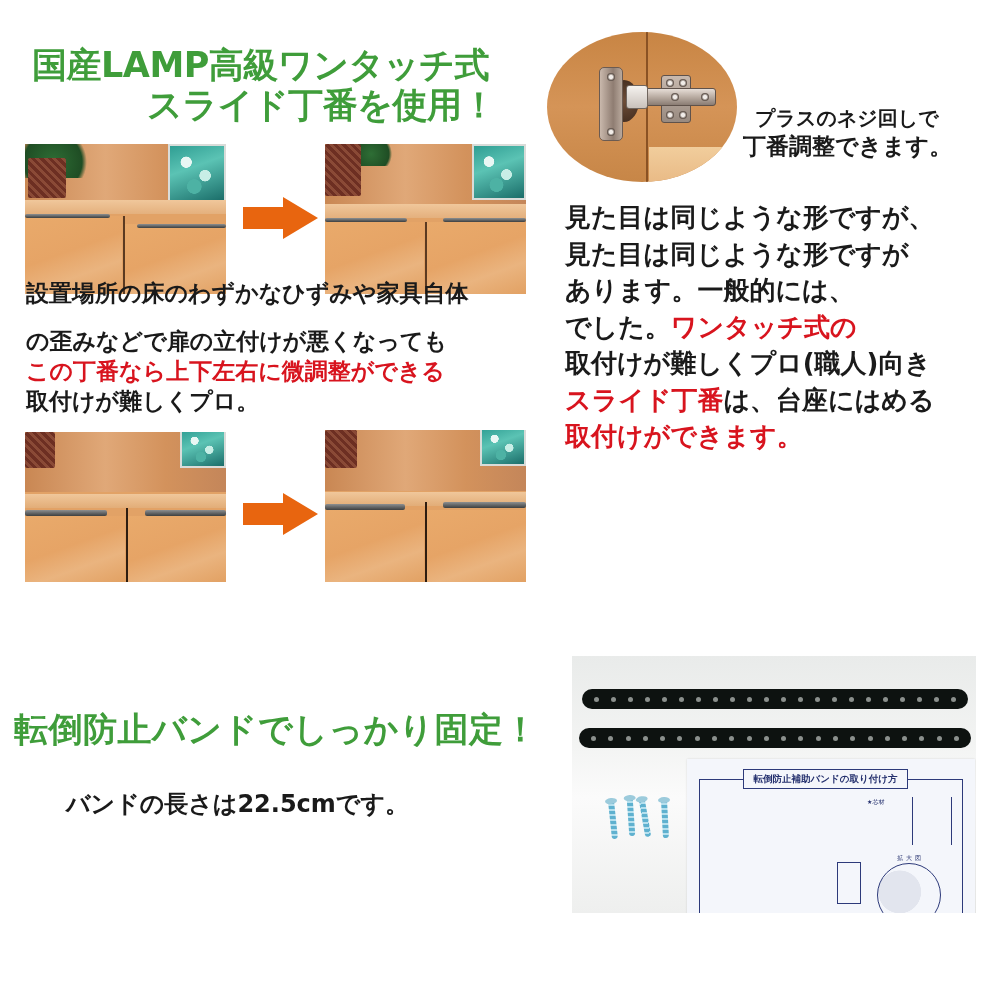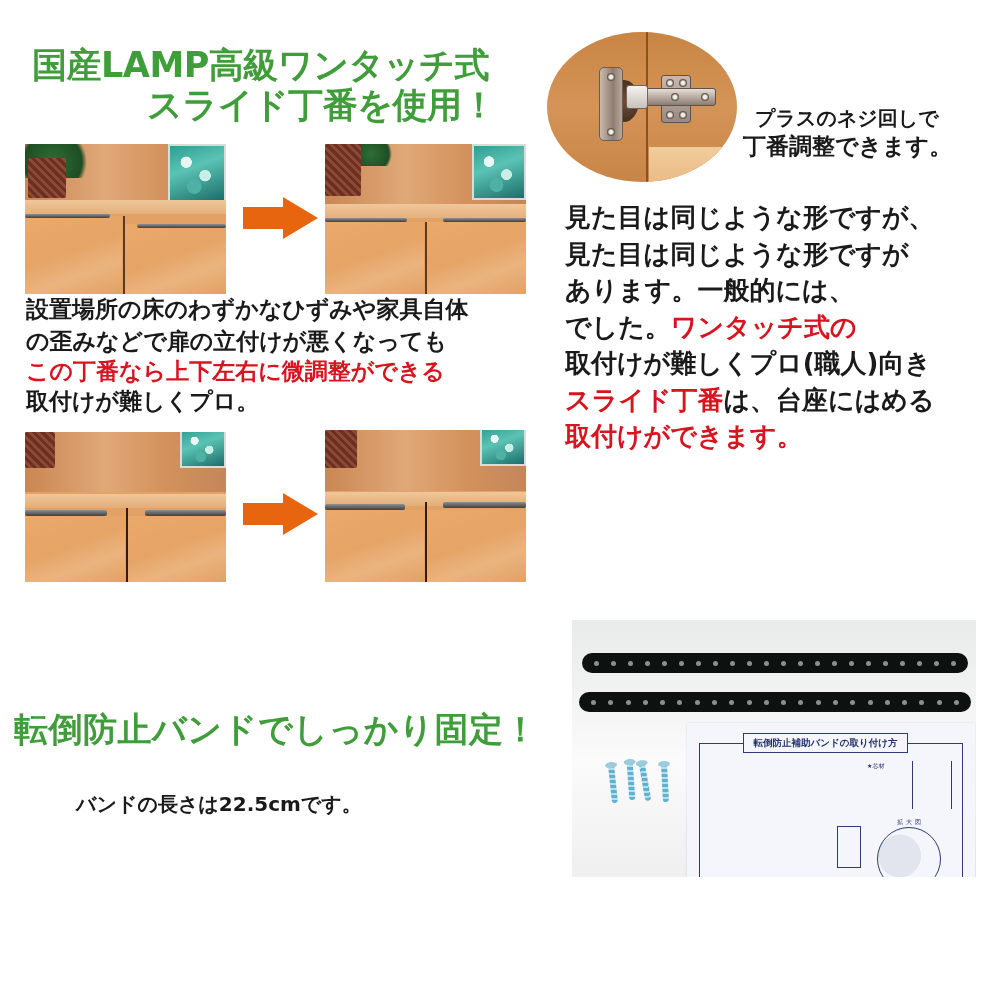--- a/index.html
+++ b/index.html
@@ -47,21 +47,21 @@
   .hinge-oval .arm { position: absolute; left: 85px; top: 56px; width: 84px; height: 18px; border-radius: 3px;
     background: linear-gradient(180deg, #e6ddd6, #b9aca2 50%, #8a7c73); border: 1px solid #5f524b; }
   .hinge-oval .clip { position: absolute; left: 79px; top: 53px; width: 22px; height: 24px; border-radius: 3px;
     background: linear-gradient(180deg, #f5f2ef, #c9c1bb); border: 1px solid #6f655e; }
   .hinge-oval .plate-right { position: absolute; left: 114px; top: 43px; width: 30px; height: 48px; border-radius: 3px;
     background: linear-gradient(180deg, #c8b9ae, #988a80); border: 1px solid #5f524b; }
   .hinge-oval .screw { position: absolute; width: 8px; height: 8px; border-radius: 50%;
     background: radial-gradient(circle, #f1ece8 0 30%, #6b5e56 60%, #3a312b); }
 
   
-  .band-photo { position: absolute; left: 572px; top: 620px; width: 404px; height: 257px; overflow: hidden;
+  .band-photo { position: absolute; left: 572px; top: 656px; width: 404px; height: 257px; overflow: hidden;
     background: linear-gradient(180deg, #e9ebea 0%, #f3f4f3 35%, #fbfbfb 55%, #eeefee 100%); }
   .band { position: absolute; height: 20px; border-radius: 10px; background: #0d1210;
     display: flex; align-items: center; justify-content: space-between; padding: 0 12px; }
   .band .hole { width: 5px; height: 5px; border-radius: 50%; background: #8b908d; }
   .screw-bolt { position: absolute; width: 6px; height: 38px;
     background: repeating-linear-gradient(180deg, #5fb1cf 0 3px, #b6e0ee 3px 5px); border-radius: 0 0 3px 3px; }
   .screw-bolt::before { content: ""; position: absolute; left: -3px; top: -3px; width: 12px; height: 6px; border-radius: 50%; background: #9ccbdc; }
 
   .sheet { position: absolute; left: 115px; top: 103px; width: 288px; height: 187px; background: #f4f6fb;
     box-shadow: 0 0 2px rgba(0,0,0,0.12); }
@@ -129,21 +129,21 @@
   <div class="basket" style="left:0px; top:0px; width:36px; height:52px;"></div>
   <div class="jar" style="left:147px; top:0px; width:54px; height:56px;"></div>
   <div class="shelf" style="top:60px;"></div>
   <div class="door" style="left:0; top:78px; width:99px; height:72px;"></div>
   <div class="door" style="left:102px; top:78px; width:99px; height:72px;"></div>
   <div class="gap" style="left:100px; top:78px; height:72px;"></div>
   <div class="handle" style="left:0; top:74px; width:82px;"></div>
   <div class="handle" style="left:118px; top:74px; width:83px;"></div>
 </div>
 
-<div class="abs black-text" style="left:26px; top:295px; font-size:23px; line-height:29px;">設置場所の床のわずかなひずみや家具自体</div>
+<div class="abs black-text" style="left:26px; top:279px; font-size:23px; line-height:29px;">設置場所の床のわずかなひずみや家具自体</div>
 <div class="abs black-text" style="left:26px; top:327px; font-size:23px; line-height:29px;">の歪みなどで扉の立付けが悪くなっても</div>
 <div class="abs black-text red" style="left:26px; top:357px; font-size:23px; line-height:29px;">この丁番なら上下左右に微調整ができる</div>
 <div class="abs black-text" style="left:26px; top:387px; font-size:23px; line-height:29px;">取付けが難しくプロ。</div>
 
 <div class="photo" style="left:25px; top:432px; width:201px; height:150px;">
   <div class="wall" style="height:40%;"></div>
   <div class="basket" style="left:0px; top:0px; width:30px; height:36px;"></div>
   <div class="jar" style="left:155px; top:-4px; width:46px; height:40px;"></div>
   <div class="shelf" style="top:62px; background:linear-gradient(180deg,#f0c79b,#e2ad78);"></div>
   <div class="door" style="left:0; top:84px; width:100px; height:66px;"></div>
@@ -177,21 +177,21 @@
     <span>でした。</span><span class="red">ワンタッチ式の</span>
   </div>
   <div class="black-text">取付けが難しくプロ(職人)向き</div>
   <div class="black-text">
     <span class="red">スライド丁番</span><span>は、台座にはめる</span>
   </div>
   <div class="black-text red">取付けができます。</div>
 </div>
 
 <div class="abs green-title" style="left:14px; top:708px; font-size:34px; letter-spacing:0.5px;">転倒防止バンドでしっかり固定！</div>
-<div class="abs black-text" style="left:76px; top:789px; font-size:20px; line-height:30px;">バンドの長さは22.5cmです。</div>
+<div class="abs black-text" style="left:66px; top:789px; font-size:24px; line-height:30px;">バンドの長さは22.5cmです。</div>
 
 <div class="band-photo">
   <div class="band" style="left:10px; top:33px; width:386px;">
     <span class="hole"></span>
       <span class="hole"></span>
       <span class="hole"></span>
       <span class="hole"></span>
       <span class="hole"></span>
       <span class="hole"></span>
       <span class="hole"></span>

